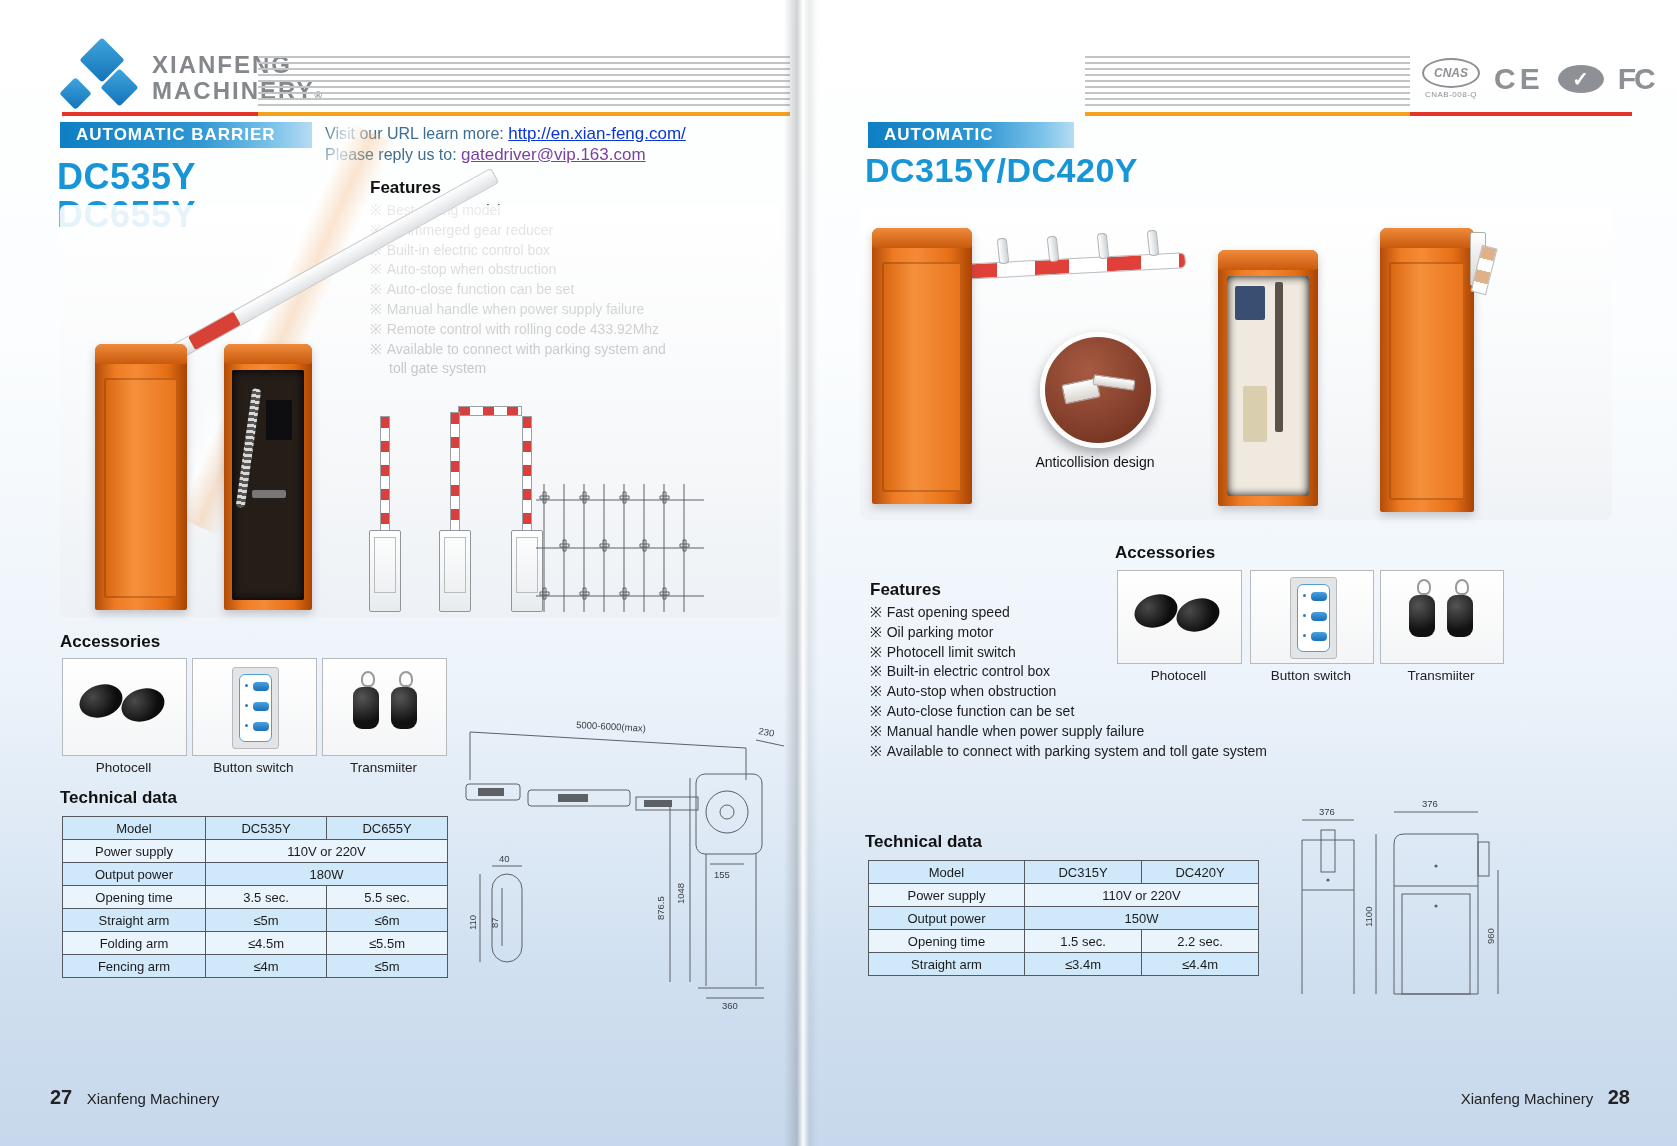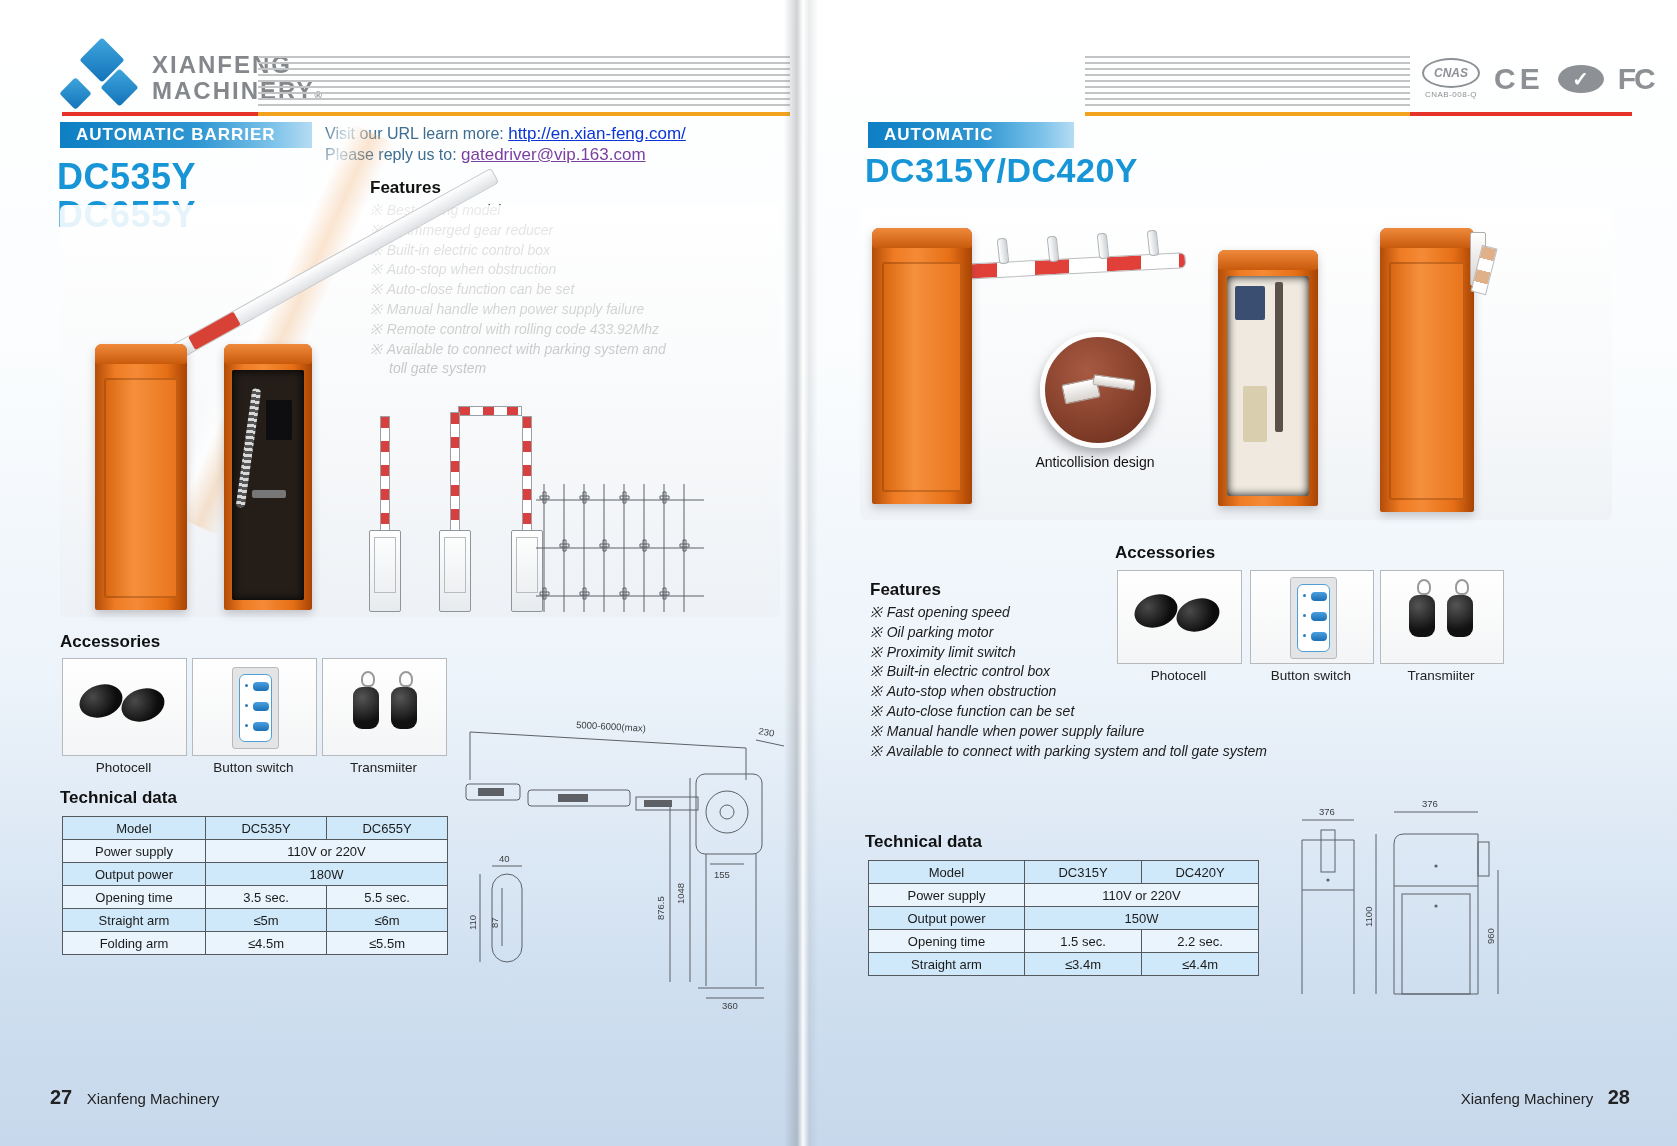--- a/index.html
+++ b/index.html
@@ -26,21 +26,21 @@
   .model-name{font-weight:bold;color:#1795d6;font-size:36px;line-height:37px;letter-spacing:0.5px;}
 
   .contact-line{font-size:16px;color:#3d6d90;white-space:nowrap;}
   .contact-line a{}
   a.url{color:#0b35d6;font-size:17px;}
   a.mail{color:#7b3fa0;font-size:17px;}
 
   
   .sec-title{font-weight:bold;color:#111;font-size:17px;}
   ul.feat{list-style:none;margin:0;padding:0;}
-  ul.feat li{font-size:14px;line-height:19.8px;color:#1c1c1c;padding-left:19px;text-indent:-19px;font-style:italic;}
+  ul.feat li{font-size:14px;line-height:19.8px;color:#1c1c1c;padding-left:19px;text-indent:-19px;}
   ul.feat .b{margin-right:5px;}
 
   
   .acc-box{background:linear-gradient(180deg,#ffffff,#f4f5f6);border:1px solid #b6babd;}
   .acc-label{font-size:13.5px;color:#222;text-align:center;}
   .oval{position:absolute;background:radial-gradient(circle at 35% 30%,#4a4a4a,#0c0c0c 65%);border-radius:50%;}
   .btnplate{position:absolute;background:#e3e4e6;border:1px solid #b9babd;border-radius:3px;}
   .btninner{position:absolute;left:6px;top:6px;right:6px;bottom:6px;background:#fff;border:1px solid #4f9fd6;border-radius:6px;}
   .bluebtn{position:absolute;width:16px;height:9px;background:linear-gradient(180deg,#4aa0e0,#1b6fb4);border-radius:4px;}
   .dot{position:absolute;width:3px;height:3px;border-radius:50%;background:#2f7cb8;}
@@ -272,20 +272,25 @@
       </tr>
       <tr class="rA">
         <td>Straight arm</td>
             <td>≤5m</td>
             <td>≤6m</td>
       </tr>
       <tr class="rB">
         <td>Folding arm</td>
             <td>≤4.5m</td>
             <td>≤5.5m</td>
+      </tr>
+      <tr class="rA">
+        <td>Fencing arm</td>
+            <td>≤4m</td>
+            <td>≤5m</td>
       </tr>
     </tbody>
       </table>
 
     <svg class="diagram" style="left:458px;top:688px;" width="330" height="322" viewBox="0 0 330 322">
       <line x1="12" y1="44" x2="288" y2="60"></line>
       <line x1="12" y1="44" x2="12" y2="92"></line>
         <line x1="288" y1="60" x2="288" y2="92"></line>
       <text x="118" y="40" transform="rotate(3 118 40)">5000-6000(max)</text>
       <line x1="298" y1="52" x2="326" y2="58"></line>
@@ -376,21 +381,21 @@
       <div class="cap"></div>
         <div class="panel"></div>
     </div>
     <div class="bracketW" style="left:1470px;top:232px;width:14px;height:52px;"></div>
     <div class="arm-strip" style="left:1476px;top:246px;width:14px;height:46px;transform:rotate(14deg);background:repeating-linear-gradient(180deg,#e0b089 0 12px,#fff 12px 24px);"></div>
 
     <div class="abs sec-title" style="left:870px;top:580px;">Features</div>
     <ul class="feat abs" style="left:870px;top:603px;width:460px;">
       <li><span class="b">※</span><span>Fast opening speed</span></li>
       <li><span class="b">※</span><span>Oil parking motor</span></li>
-      <li><span class="b">※</span><span>Proximity limit switch</span></li>
+      <li><span class="b">※</span><span>Photocell limit switch</span></li>
       <li><span class="b">※</span><span>Built-in electric control box</span></li>
       <li><span class="b">※</span><span>Auto-stop when obstruction</span></li>
       <li><span class="b">※</span><span>Auto-close function can be set</span></li>
       <li><span class="b">※</span><span>Manual handle when power supply failure</span></li>
       <li><span class="b">※</span><span>Available to connect with parking system and toll gate system</span></li>
     </ul>
 
     <div class="abs sec-title" style="left:1115px;top:543px;">Accessories</div>
     <div class="abs acc-box" style="left:1117px;top:570px;width:123px;height:92px;">
       <span class="oval" style="left:16px;top:24px;width:44px;height:32px;transform:rotate(-18deg);"></span>

